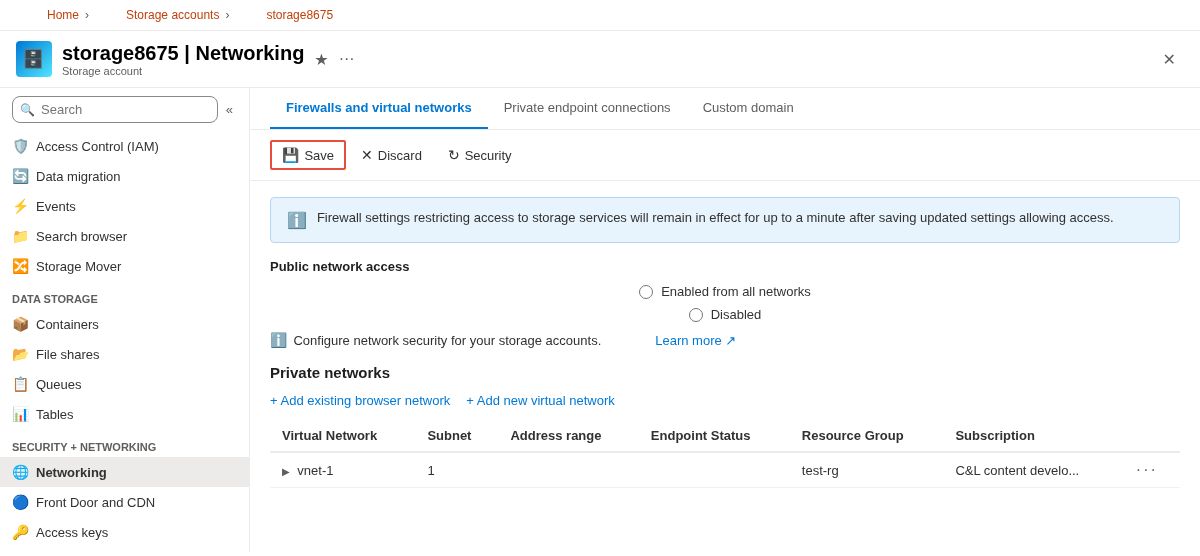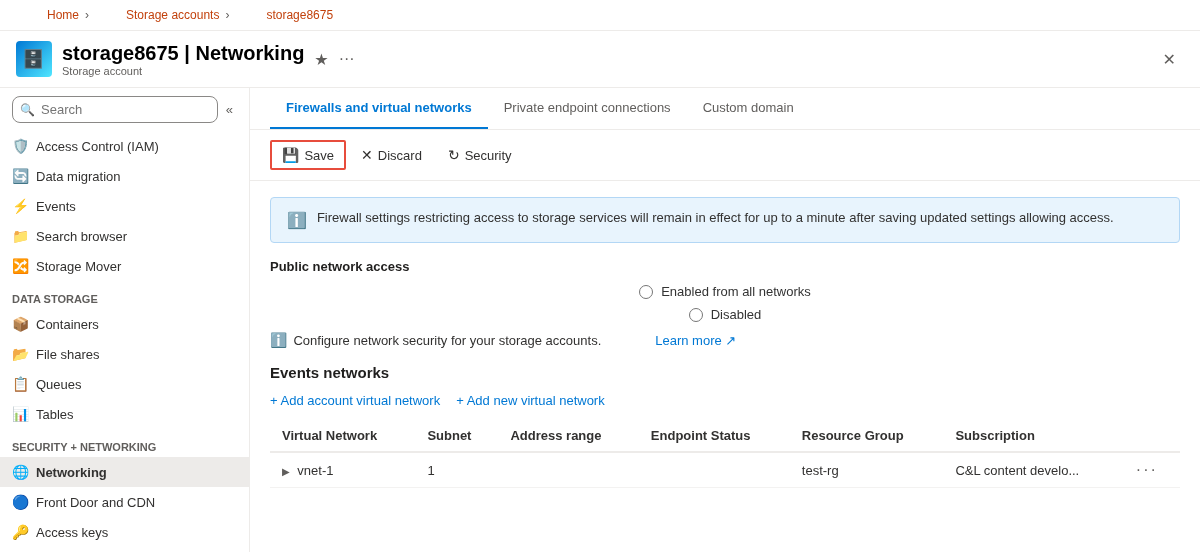--- a/index.html
+++ b/index.html
@@ -284,23 +284,23 @@
         </label>
       </div>
 
       <div class="configure-note">
         <span style="color:#0078d4; font-size:14px;">ℹ️</span>
         <span>Configure network security for your storage accounts.</span>
         <a href="#">Learn more ↗</a>
       </div>
 
       <div class="vnet-section">
-        <div class="vnet-title">Events networks</div>
+        <div class="vnet-title">Private networks</div>
         <div class="vnet-actions">
-          <button class="vnet-add-btn">+ Add account virtual network</button>
+          <button class="vnet-add-btn">+ Add existing browser network</button>
           <button class="vnet-add-btn">+ Add new virtual network</button>
         </div>
 
         <table class="vnet-table">
           <thead>
             <tr>
               <th>Virtual Network</th>
               <th>Subnet</th>
               <th>Address range</th>
               <th>Endpoint Status</th>

